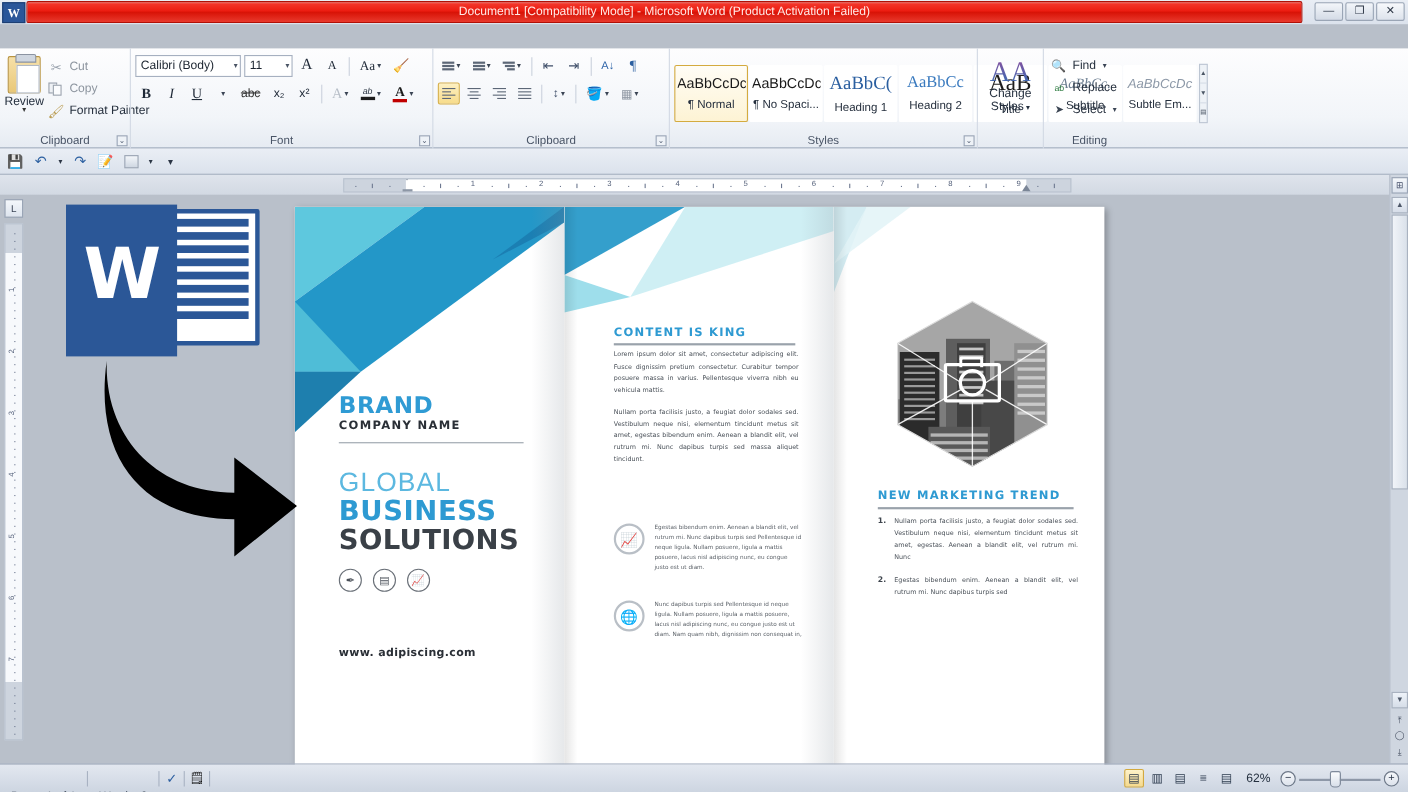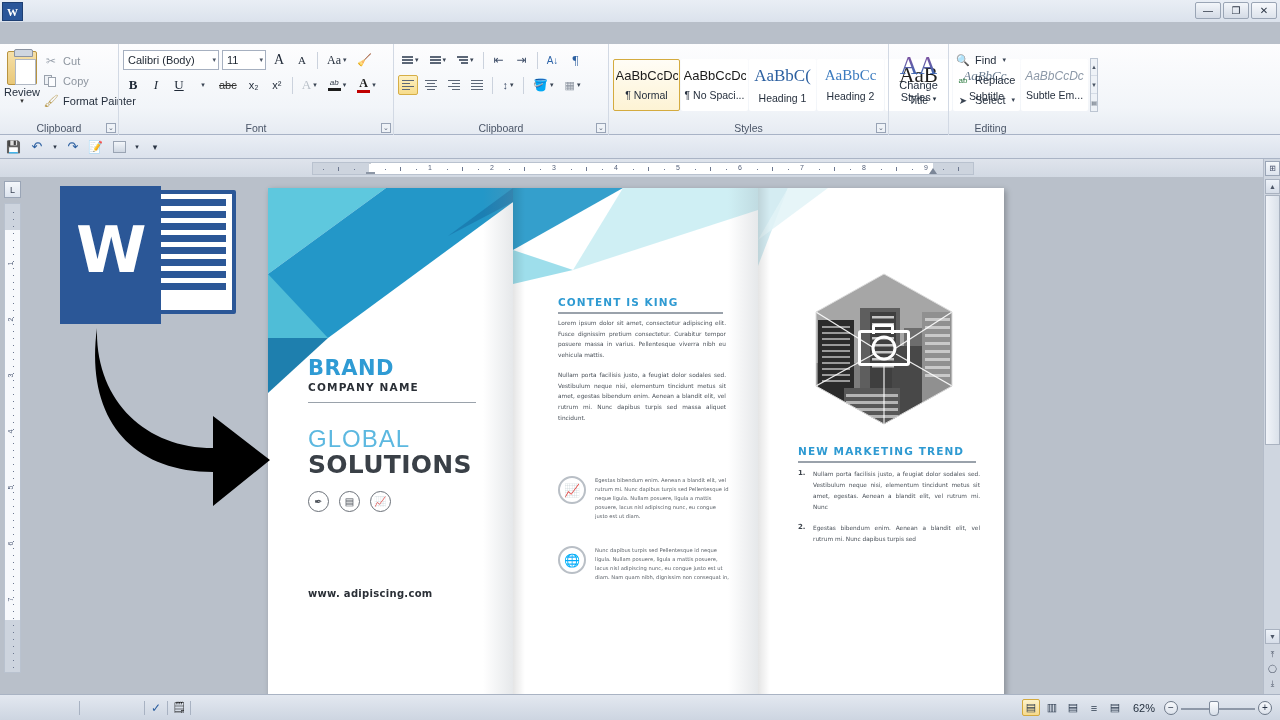--- a/index.html
+++ b/index.html
@@ -336,20 +336,23 @@
   .ztrack .thumb { position:absolute; left:28px; top:0px; width:10px; height:15px;
     background:linear-gradient(to bottom,#fbfcfe,#d8dfe9); border:1px solid #7f8a9b; border-radius:2px 2px 4px 4px; }
 </style>
 </head>
 <body>
 
 <div id="app">
 
   <div class="titlebar">
     <div class="tb-logo">W</div>
+    <div class="tb-red">
+      <span class="tb-title">Document1 [Compatibility Mode]  -  Microsoft Word (Product Activation Failed)</span>
+    </div>
     <div class="tb-btns">
       <div class="tb-btn">—</div>
       <div class="tb-btn">❐</div>
       <div class="tb-btn close">✕</div>
     </div>
   </div>
 
 
   <div class="ribbon">
 
@@ -788,20 +791,21 @@
           <polygon points="0,86 0,150 60,150" fill="#57c3d9" opacity="0.85"></polygon>
           <polygon points="0,150 60,150 0,205" fill="#1e7fae"></polygon>
           <polygon points="245,0 245,14 180,48" fill="#1b7cb0" opacity="0.9"></polygon>
           <polygon points="60,150 245,14 245,80 0,240 0,205" fill="#ffffff" opacity="0.0"></polygon>
         </svg>
         <div class="brand-block">
           <div class="t-brand">BRAND</div>
           <div class="t-company">COMPANY NAME</div>
           <div class="hr-thin"></div>
           <div class="t-global">GLOBAL</div>
+          <div class="t-business">BUSINESS</div>
           <div class="t-solutions">SOLUTIONS</div>
           <div class="circ-row">
             <div class="circ">✒</div>
             <div class="circ">▤</div>
             <div class="circ">📈</div>
           </div>
         </div>
         <div class="t-web">www. adipiscing.com</div>
 
         <div class="panel-shade"></div>

